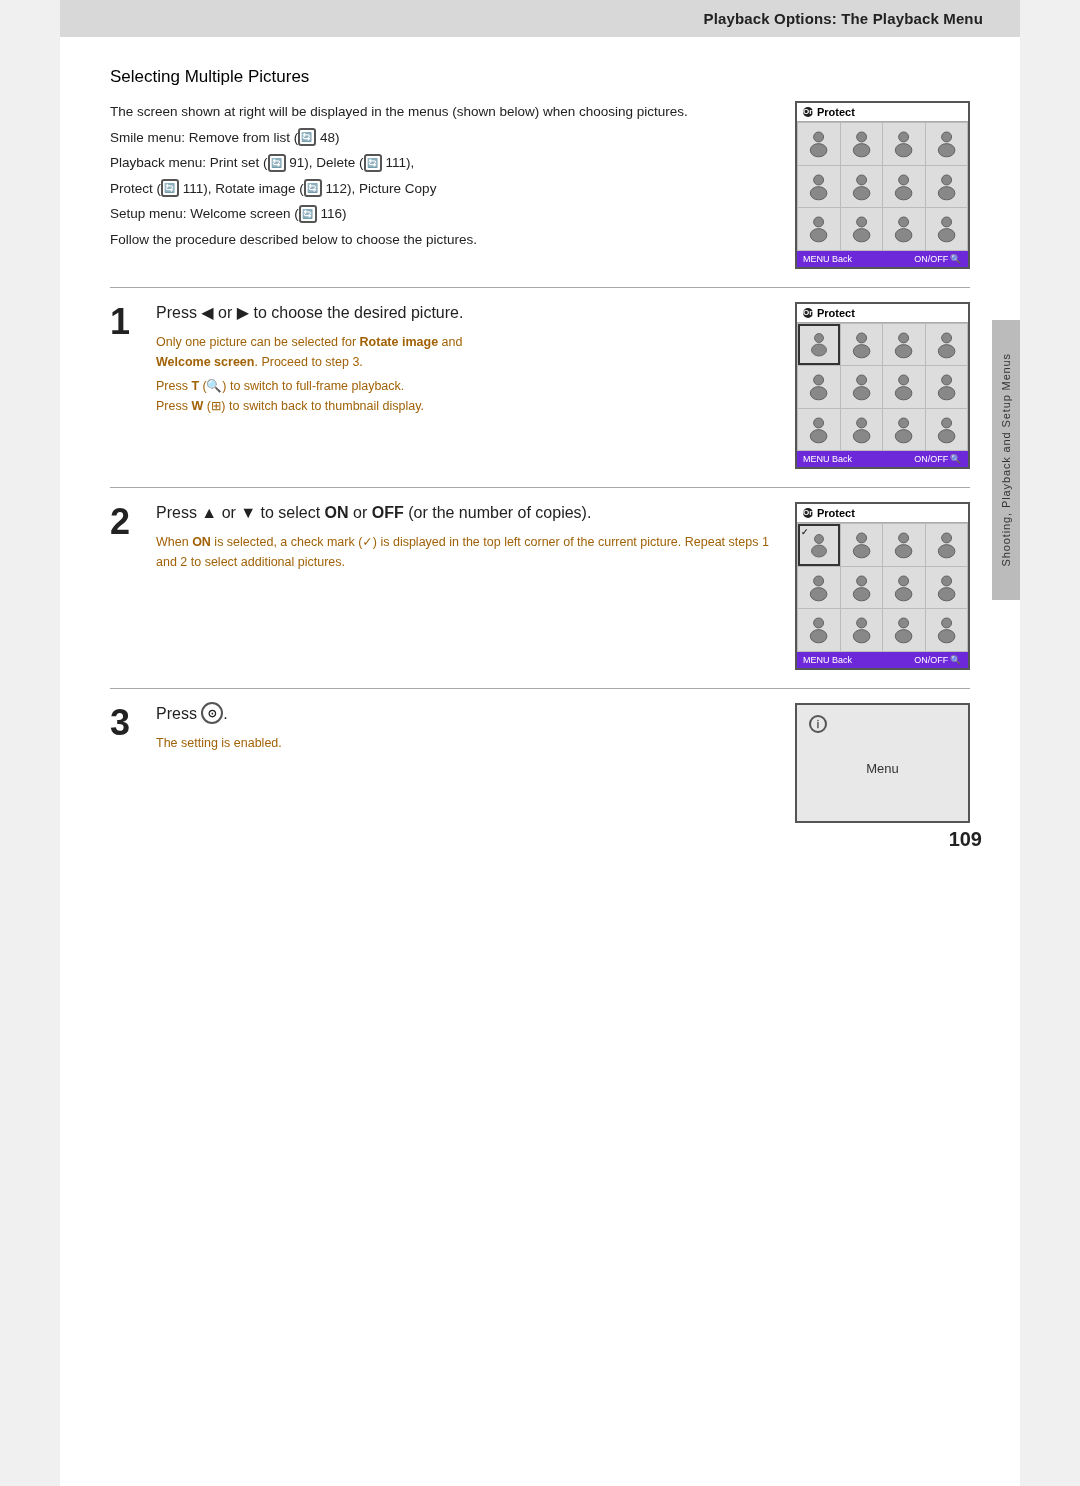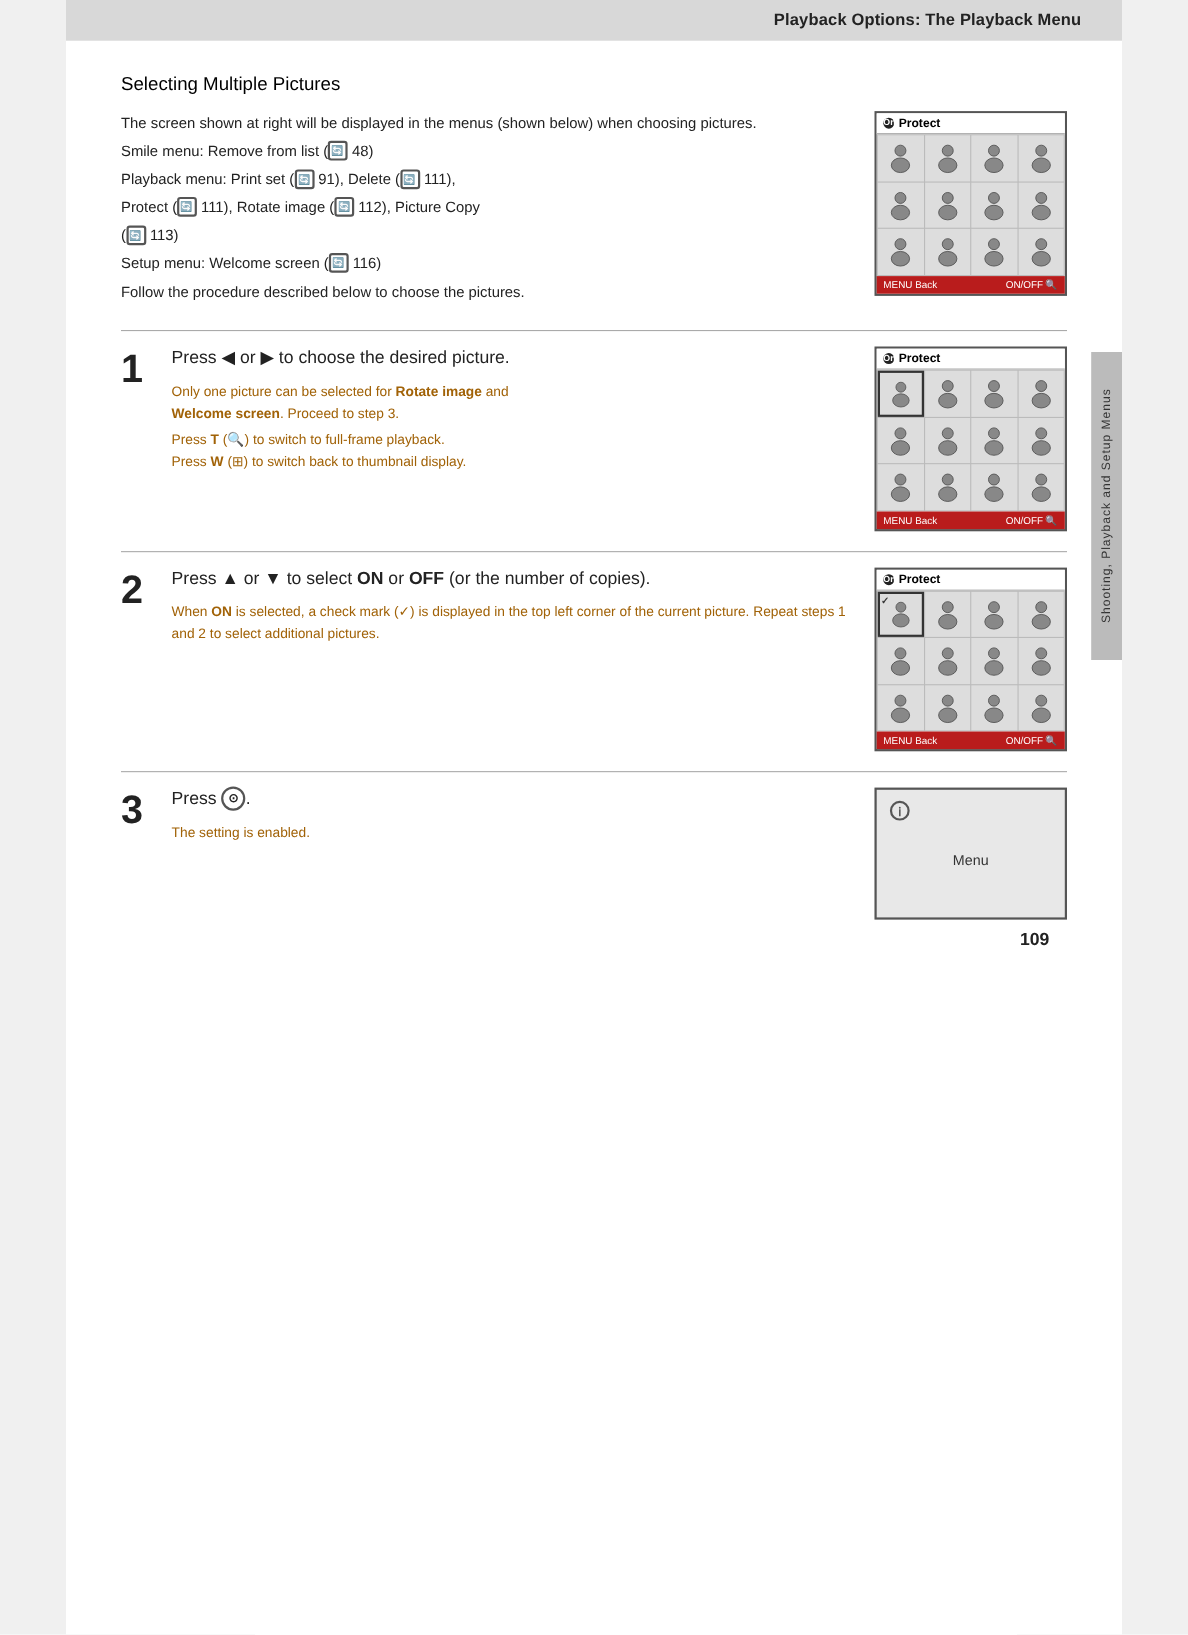--- a/index.html
+++ b/index.html
@@ -163,21 +163,21 @@
       top: 1px;
       left: 1px;
       font-size: 9px;
       color: #333;
       font-weight: bold;
     }
     .cam-cell.highlighted {
       border: 2px solid #333;
     }
     .cam-footer {
-      background: #b91c1c;
+      background: #6d28d9;
       color: #fff;
       font-size: 9px;
       padding: 3px 6px;
       display: flex;
       justify-content: space-between;
       align-items: center;
     }
     
     .done-screen {
       width: 175px;
@@ -205,22 +205,22 @@
     .done-text {
       font-size: 13px;
       color: #333;
       text-align: center;
       width: 100%;
       margin-top: 10px;
     }
     .page-number {
       position: absolute;
       bottom: 20px;
-      right: 66px;
-      font-size: 16px;
+      right: 38px;
+      font-size: 20px;
       font-weight: bold;
       color: #222;
     }
     .sidebar-tab {
       position: absolute;
       right: 0;
       top: 320px;
       width: 28px;
       background: #bbb;
       height: 280px;
@@ -284,21 +284,20 @@
 
     <div class="section-title">Selecting Multiple Pictures</div>
 
     <div class="intro-block">
       <div class="intro-left">
         <div class="intro-text">
           <p>The screen shown at right will be displayed in the menus (shown below) when choosing pictures.</p>
           <p>Smile menu: Remove from list (<span class="icon-ref">🔄</span> 48)</p>
           <p>Playback menu: Print set (<span class="icon-ref">🔄</span> 91), Delete (<span class="icon-ref">🔄</span> 111),</p>
           <p>Protect (<span class="icon-ref">🔄</span> 111), Rotate image (<span class="icon-ref">🔄</span> 112), Picture Copy</p>
-          <p>(<span class="icon-ref">🔄</span> 113)</p>
           <p>Setup menu: Welcome screen (<span class="icon-ref">🔄</span> 116)</p>
           <p>Follow the procedure described below to choose the pictures.</p>
         </div>
       </div>
       <div class="intro-right step-image">
 
         <div class="cam-screen">
           <div class="cam-screen-header">
             <span class="cam-on-dot">On</span>
             <span>Protect</span>

